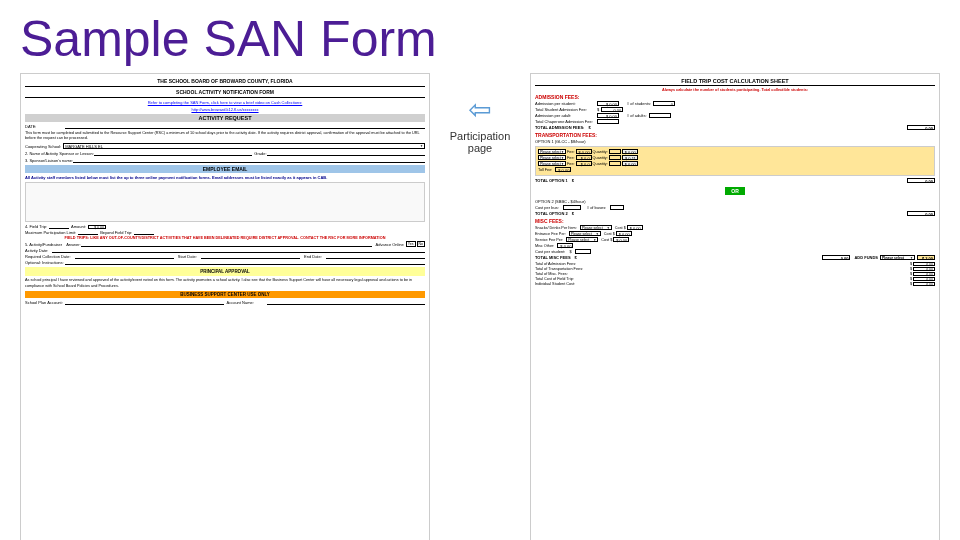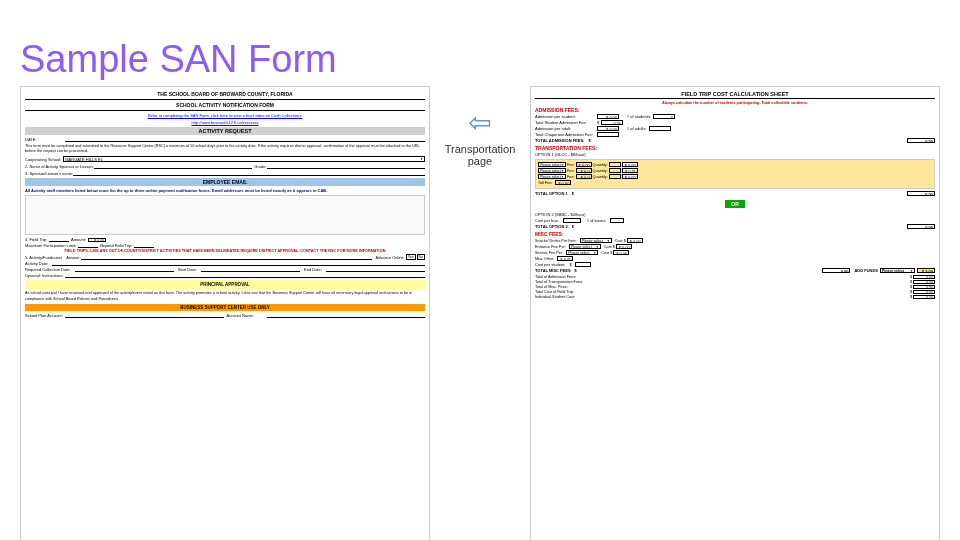--- a/index.html
+++ b/index.html
@@ -366,21 +366,21 @@
     .arrow-item {
       display: flex;
       flex-direction: column;
       align-items: center;
       gap: 4px;
     }
   </style>
 </head>
 <body>
 
-<div id="main-title" style="font-size:38px;font-weight:300;color:#8b5cf6;padding:10px 20px 5px 20px;margin-top:28px;">Sample SAN Form</div>
+<div id="main-title" style="font-size:50px;font-weight:300;color:#4c1d95;padding:10px 20px 5px 20px;">Sample SAN Form</div>
 
 <div class="main-content">
 
   <div class="left-page">
     <div class="page-header">THE SCHOOL BOARD OF BROWARD COUNTY, FLORIDA</div>
     <div class="page-header">SCHOOL ACTIVITY NOTIFICATION FORM</div>
     <div class="page-subtitle">Refer to completing the SAN Form, click here to view a brief video on Cash Collections:</div>
     <div class="page-subtitle">http://www.broward.k12.fl.us/xxxxxxxx</div>
 
     <div class="section-title">ACTIVITY REQUEST</div>
@@ -469,21 +469,21 @@
       <label>School Plan Account:</label>
       <div class="form-line"></div>
       <label style="margin-left:3px;">Account Name:</label>
       <div class="form-line"></div>
     </div>
   </div>
 
   <div class="arrow-container">
     <div class="arrow-item">
       <div class="arrow-left">⇦</div>
-      <div class="arrow-label">Transportation page</div>
+      <div class="arrow-label">Participation page</div>
     </div>
   </div>
 
   <div class="right-page">
     <div class="page-header">FIELD TRIP COST CALCULATION SHEET</div>
     <div class="warning-text">Always calculate the number of students participating. Total collectible students:</div>
 
     <div class="section-title">ADMISSION FEES:</div>
 
     <div class="calc-row">

